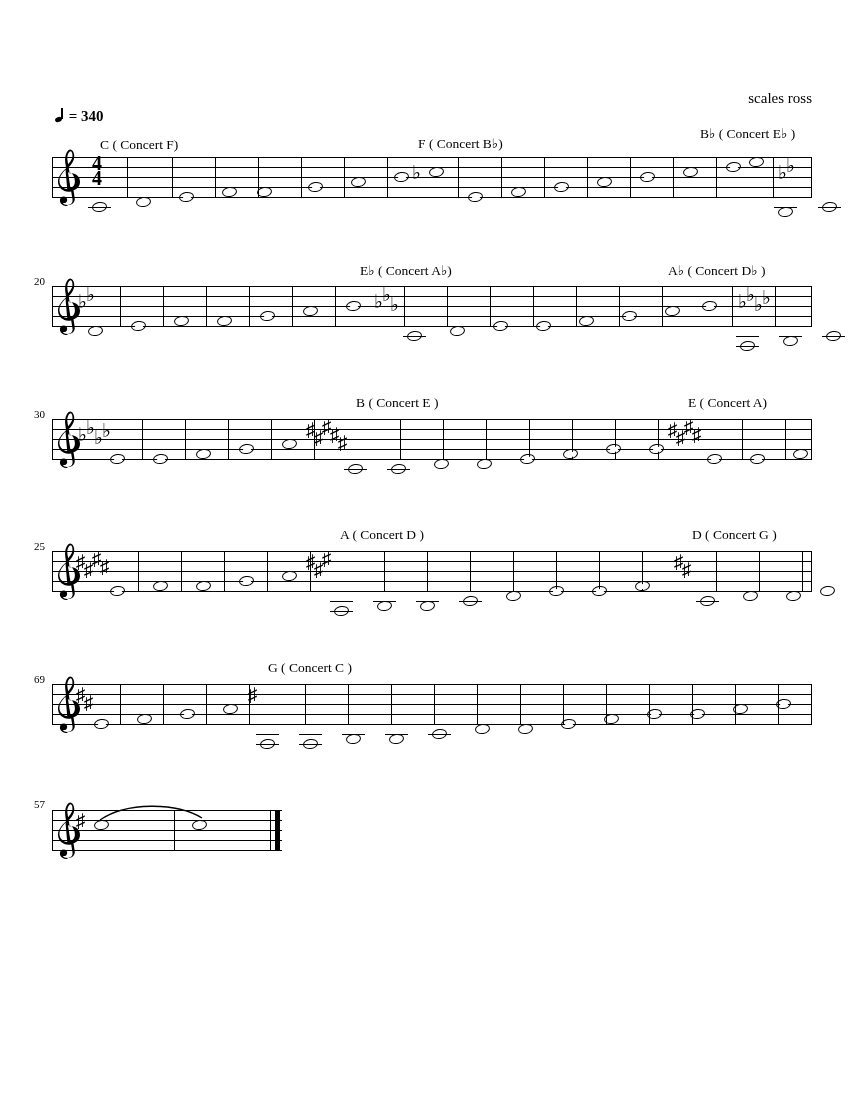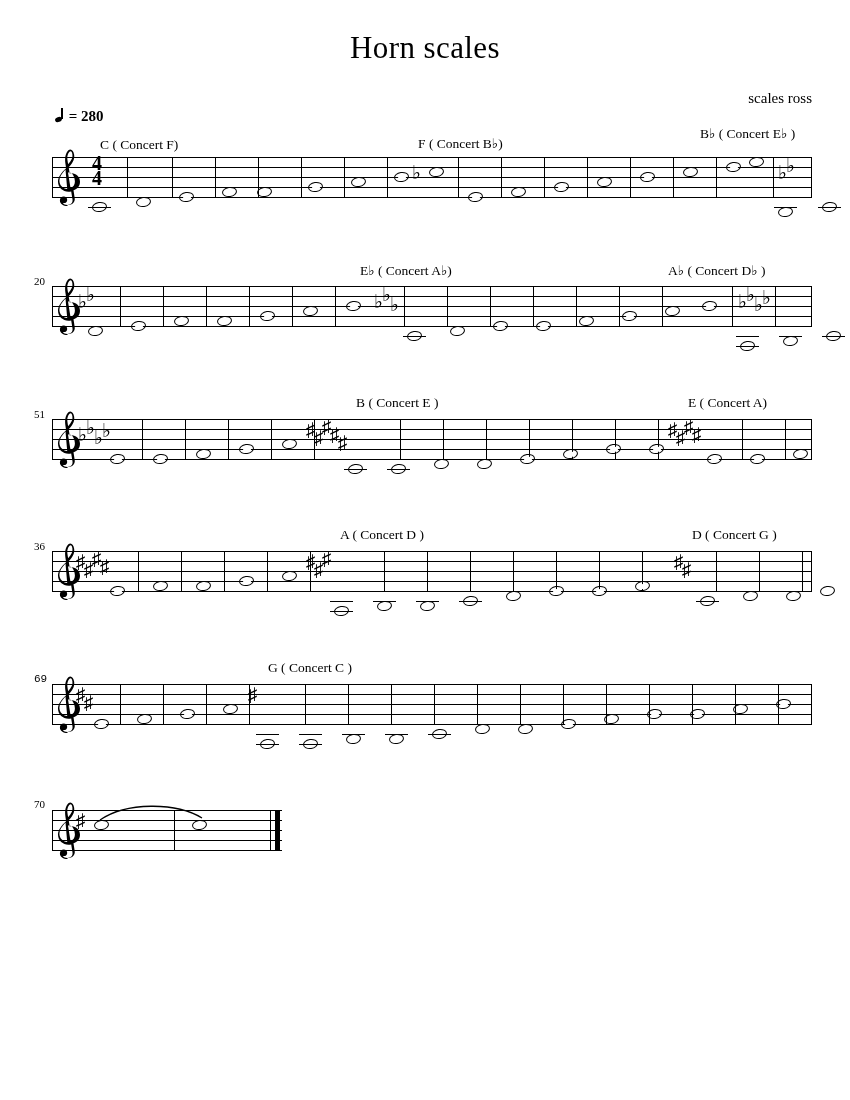--- a/index.html
+++ b/index.html
@@ -162,26 +162,25 @@
   }
   .slur {
     position: absolute;
   }
 </style>
 </head>
 <body>
 
 <div class="page">
 
-  <div class="title">Horn scales</div>
   <div class="composer">scales ross</div>
 
   <div class="tempo">
     <span class="notehead-q"></span>
-    <span>= 280</span>
+    <span>= 340</span>
   </div>
 
   <div class="system" style="top:145px; left:0; width:850px; height:70px;">
     <div class="staff" style="left:52px; top:12px; width:760px; height:40px;">
       <div class="staffline" style="top:0px;  width:760px;"></div>
       <div class="staffline" style="top:10px; width:760px;"></div>
       <div class="staffline" style="top:20px; width:760px;"></div>
       <div class="staffline" style="top:30px; width:760px;"></div>
       <div class="staffline" style="top:40px; width:760px;"></div>
 
@@ -393,21 +392,21 @@
           <span class="head"></span>
         </div>
       <div class="ledger" style="left:770px; top:50px;"></div>
     </div>
 
     <div class="sectionlabel" style="left:360px; top:-10px;">E♭ ( Concert A♭)</div>
     <div class="sectionlabel" style="left:668px; top:-10px;">A♭ ( Concert D♭ )</div>
   </div>
 
   <div class="system" style="top:405px; left:0; width:850px; height:70px;">
-    <div class="measnum" style="left:34px; top:3px;">51</div>
+    <div class="measnum" style="left:34px; top:3px;">30</div>
     <div class="staff" style="left:52px; top:14px; width:760px; height:40px;">
       <div class="staffline" style="top:0px;  width:760px;"></div>
       <div class="staffline" style="top:10px; width:760px;"></div>
       <div class="staffline" style="top:20px; width:760px;"></div>
       <div class="staffline" style="top:30px; width:760px;"></div>
       <div class="staffline" style="top:40px; width:760px;"></div>
 
       <div class="clef" style="left:2px; top:-8px;">
         <svg width="26" height="58" viewBox="0 0 26 58">
           <path d="M13.5 57c-4.2 0-7.6-2.3-7.6-5.6 0-2.3 1.7-3.9 3.8-3.9 2 0 3.5 1.5 3.5 3.4 0 1.9-1.4 3.2-3.2 3.2-.5 0-.9-.1-1.2-.2.8 1.2 2.5 2 4.6 2 3.3 0 5.6-2 5.1-5.3l-1.3-8.1c-.9.2-1.8.3-2.8.3C9 42.8 4 38.5 4 32.8c0-5 3.3-9 8.1-13.6l-.7-4.6c-.2-1.4-.3-2.6-.3-3.8C11.1 5.1 13.8.4 16.3.4c2 0 3.3 2.3 3.8 5 .7 3.9-.6 7.8-5.4 12.9l1 6.1c.6-.1 1.2-.1 1.8-.1 4.9 0 8.5 3.6 8.5 8.4 0 4.2-2.7 7.4-6.5 8.5l1.2 7.7c.6 4.1-2.2 7.1-7.2 7.1zm2-33.6c-.5 0-1 0-1.5.1l2.5 15.5c2.7-.9 4.4-3.2 4.4-6.2 0-5.2-2.7-9.4-5.4-9.4zm-4-2.8C7.7 24.7 5.4 28 5.4 31.7c0 4.3 3.3 7.8 7.8 8.3l-1.7-19.4zM16.6 2.2c-1.4 0-3.3 3.2-3.3 6.6 0 1 .1 2 .3 3.2l.5 3.2c3.5-3.8 4.8-6.8 4.3-9.8-.3-2-1-3.2-1.8-3.2z"></path>
@@ -498,21 +497,21 @@
       <div class="note" style="left:741px; top:30px;">
           <span class="head"></span>
         </div>
     </div>
 
     <div class="sectionlabel" style="left:356px; top:-10px;">B ( Concert E )</div>
     <div class="sectionlabel" style="left:688px; top:-10px;">E ( Concert A)</div>
   </div>
 
   <div class="system" style="top:537px; left:0; width:850px; height:70px;">
-    <div class="measnum" style="left:34px; top:3px;">36</div>
+    <div class="measnum" style="left:34px; top:3px;">25</div>
     <div class="staff" style="left:52px; top:14px; width:760px; height:40px;">
       <div class="staffline" style="top:0px;  width:760px;"></div>
       <div class="staffline" style="top:10px; width:760px;"></div>
       <div class="staffline" style="top:20px; width:760px;"></div>
       <div class="staffline" style="top:30px; width:760px;"></div>
       <div class="staffline" style="top:40px; width:760px;"></div>
 
       <div class="clef" style="left:2px; top:-8px;">
         <svg width="26" height="58" viewBox="0 0 26 58">
           <path d="M13.5 57c-4.2 0-7.6-2.3-7.6-5.6 0-2.3 1.7-3.9 3.8-3.9 2 0 3.5 1.5 3.5 3.4 0 1.9-1.4 3.2-3.2 3.2-.5 0-.9-.1-1.2-.2.8 1.2 2.5 2 4.6 2 3.3 0 5.6-2 5.1-5.3l-1.3-8.1c-.9.2-1.8.3-2.8.3C9 42.8 4 38.5 4 32.8c0-5 3.3-9 8.1-13.6l-.7-4.6c-.2-1.4-.3-2.6-.3-3.8C11.1 5.1 13.8.4 16.3.4c2 0 3.3 2.3 3.8 5 .7 3.9-.6 7.8-5.4 12.9l1 6.1c.6-.1 1.2-.1 1.8-.1 4.9 0 8.5 3.6 8.5 8.4 0 4.2-2.7 7.4-6.5 8.5l1.2 7.7c.6 4.1-2.2 7.1-7.2 7.1zm2-33.6c-.5 0-1 0-1.5.1l2.5 15.5c2.7-.9 4.4-3.2 4.4-6.2 0-5.2-2.7-9.4-5.4-9.4zm-4-2.8C7.7 24.7 5.4 28 5.4 31.7c0 4.3 3.3 7.8 7.8 8.3l-1.7-19.4zM16.6 2.2c-1.4 0-3.3 3.2-3.3 6.6 0 1 .1 2 .3 3.2l.5 3.2c3.5-3.8 4.8-6.8 4.3-9.8-.3-2-1-3.2-1.8-3.2z"></path>
@@ -607,21 +606,21 @@
       <div class="note" style="left:768px; top:35px;">
           <span class="head"></span>
         </div>
     </div>
 
     <div class="sectionlabel" style="left:340px; top:-10px;">A ( Concert D )</div>
     <div class="sectionlabel" style="left:692px; top:-10px;">D ( Concert G )</div>
   </div>
 
   <div class="system" style="top:670px; left:0; width:850px; height:70px;">
-    <div class="measnum" style="left:34px; top:3px;font-family:Liberation Mono, monospace;">69</div>
+    <div class="measnum" style="left:34px; top:3px;">69</div>
     <div class="staff" style="left:52px; top:14px; width:760px; height:40px;">
       <div class="staffline" style="top:0px;  width:760px;"></div>
       <div class="staffline" style="top:10px; width:760px;"></div>
       <div class="staffline" style="top:20px; width:760px;"></div>
       <div class="staffline" style="top:30px; width:760px;"></div>
       <div class="staffline" style="top:40px; width:760px;"></div>
 
       <div class="clef" style="left:2px; top:-8px;">
         <svg width="26" height="58" viewBox="0 0 26 58">
           <path d="M13.5 57c-4.2 0-7.6-2.3-7.6-5.6 0-2.3 1.7-3.9 3.8-3.9 2 0 3.5 1.5 3.5 3.4 0 1.9-1.4 3.2-3.2 3.2-.5 0-.9-.1-1.2-.2.8 1.2 2.5 2 4.6 2 3.3 0 5.6-2 5.1-5.3l-1.3-8.1c-.9.2-1.8.3-2.8.3C9 42.8 4 38.5 4 32.8c0-5 3.3-9 8.1-13.6l-.7-4.6c-.2-1.4-.3-2.6-.3-3.8C11.1 5.1 13.8.4 16.3.4c2 0 3.3 2.3 3.8 5 .7 3.9-.6 7.8-5.4 12.9l1 6.1c.6-.1 1.2-.1 1.8-.1 4.9 0 8.5 3.6 8.5 8.4 0 4.2-2.7 7.4-6.5 8.5l1.2 7.7c.6 4.1-2.2 7.1-7.2 7.1zm2-33.6c-.5 0-1 0-1.5.1l2.5 15.5c2.7-.9 4.4-3.2 4.4-6.2 0-5.2-2.7-9.4-5.4-9.4zm-4-2.8C7.7 24.7 5.4 28 5.4 31.7c0 4.3 3.3 7.8 7.8 8.3l-1.7-19.4zM16.6 2.2c-1.4 0-3.3 3.2-3.3 6.6 0 1 .1 2 .3 3.2l.5 3.2c3.5-3.8 4.8-6.8 4.3-9.8-.3-2-1-3.2-1.8-3.2z"></path>
@@ -709,21 +708,21 @@
         </div>
       <div class="note" style="left:724px; top:15px;">
           <span class="head"></span>
         </div>
     </div>
 
     <div class="sectionlabel" style="left:268px; top:-10px;">G ( Concert C )</div>
   </div>
 
   <div class="system" style="top:800px; left:0; width:850px; height:70px;">
-    <div class="measnum" style="left:34px; top:-2px;">70</div>
+    <div class="measnum" style="left:34px; top:-2px;">57</div>
     <div class="staff" style="left:52px; top:10px; width:230px; height:40px;">
       <div class="staffline" style="top:0px;  width:230px;"></div>
       <div class="staffline" style="top:10px; width:230px;"></div>
       <div class="staffline" style="top:20px; width:230px;"></div>
       <div class="staffline" style="top:30px; width:230px;"></div>
       <div class="staffline" style="top:40px; width:230px;"></div>
 
       <div class="clef" style="left:2px; top:-8px;">
         <svg width="26" height="58" viewBox="0 0 26 58">
           <path d="M13.5 57c-4.2 0-7.6-2.3-7.6-5.6 0-2.3 1.7-3.9 3.8-3.9 2 0 3.5 1.5 3.5 3.4 0 1.9-1.4 3.2-3.2 3.2-.5 0-.9-.1-1.2-.2.8 1.2 2.5 2 4.6 2 3.3 0 5.6-2 5.1-5.3l-1.3-8.1c-.9.2-1.8.3-2.8.3C9 42.8 4 38.5 4 32.8c0-5 3.3-9 8.1-13.6l-.7-4.6c-.2-1.4-.3-2.6-.3-3.8C11.1 5.1 13.8.4 16.3.4c2 0 3.3 2.3 3.8 5 .7 3.9-.6 7.8-5.4 12.9l1 6.1c.6-.1 1.2-.1 1.8-.1 4.9 0 8.5 3.6 8.5 8.4 0 4.2-2.7 7.4-6.5 8.5l1.2 7.7c.6 4.1-2.2 7.1-7.2 7.1zm2-33.6c-.5 0-1 0-1.5.1l2.5 15.5c2.7-.9 4.4-3.2 4.4-6.2 0-5.2-2.7-9.4-5.4-9.4zm-4-2.8C7.7 24.7 5.4 28 5.4 31.7c0 4.3 3.3 7.8 7.8 8.3l-1.7-19.4zM16.6 2.2c-1.4 0-3.3 3.2-3.3 6.6 0 1 .1 2 .3 3.2l.5 3.2c3.5-3.8 4.8-6.8 4.3-9.8-.3-2-1-3.2-1.8-3.2z"></path>

